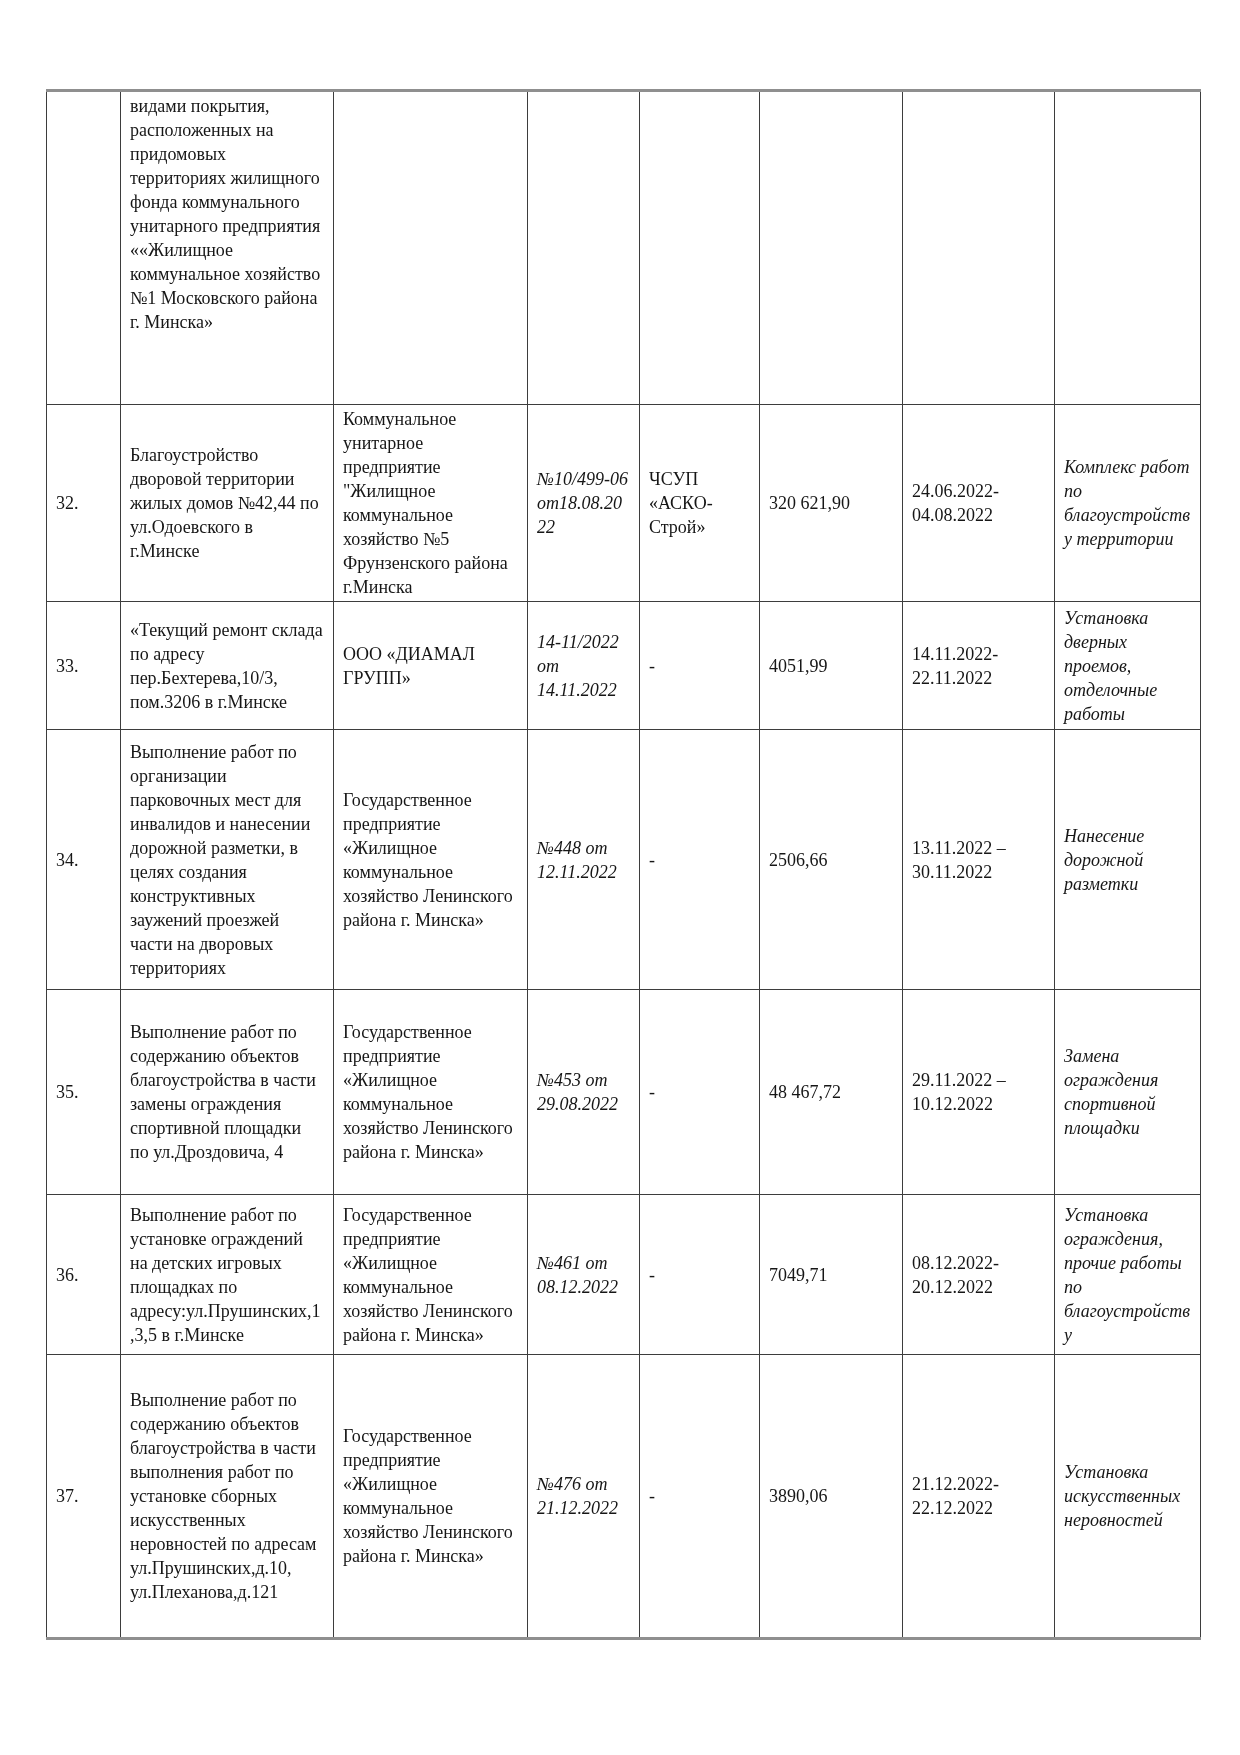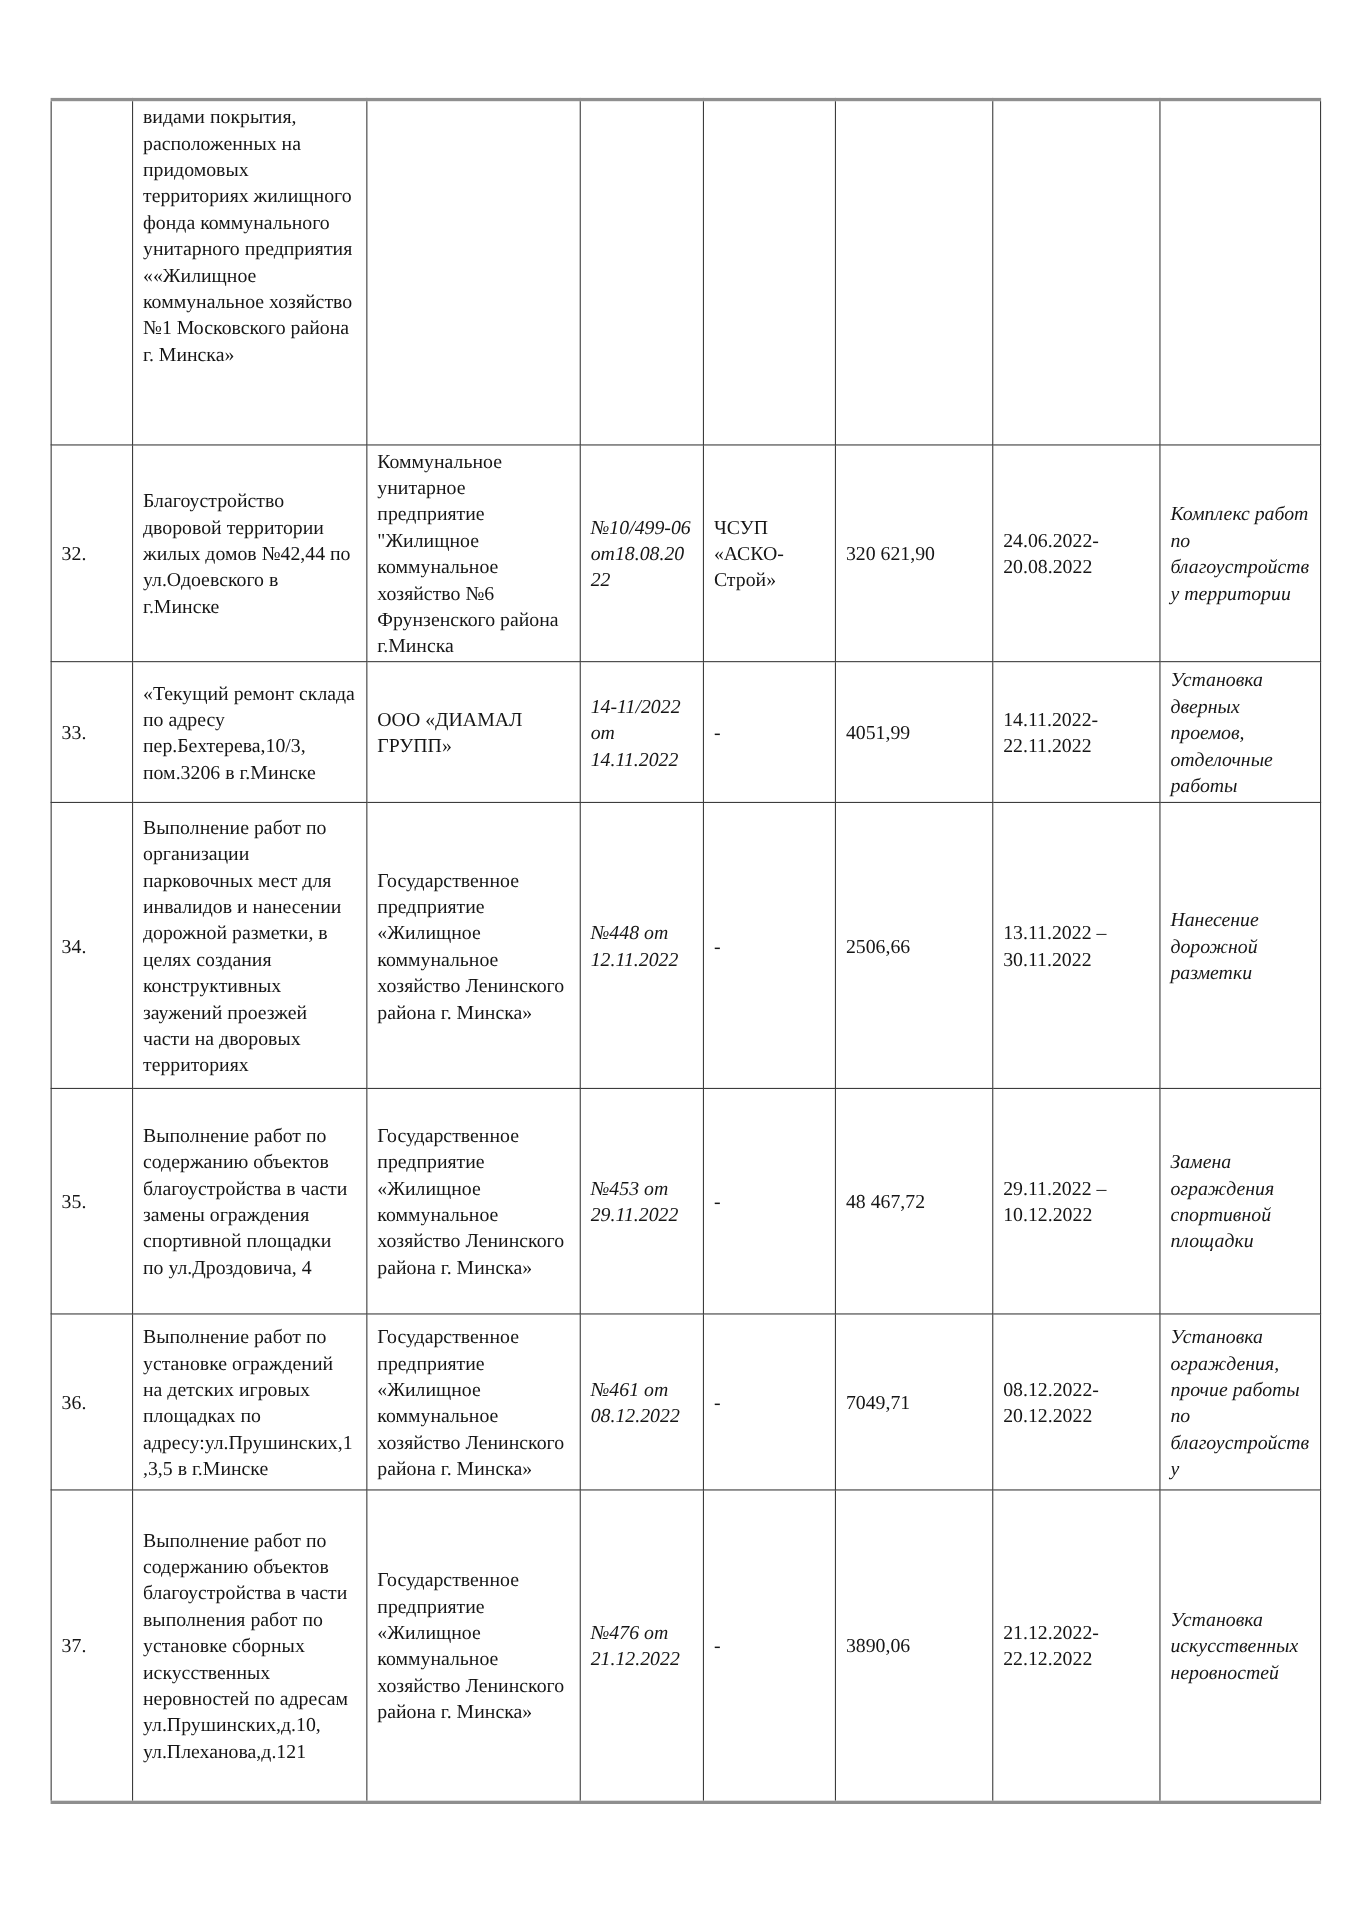--- a/index.html
+++ b/index.html
@@ -71,25 +71,25 @@
         <td class="c-contractor"></td>
         <td class="c-contract"></td>
         <td class="c-sub"></td>
         <td class="c-amount"></td>
         <td class="c-period"></td>
         <td class="c-work"></td>
       </tr>
       <tr class="r1">
         <td class="c-num">32.</td>
         <td class="c-desc">Благоустройство дворовой территории жилых домов №42,44 по ул.Одоевского в г.Минске</td>
-        <td class="c-contractor">Коммунальное унитарное предприятие "Жилищное коммунальное хозяйство №6 Фрунзенского района г.Минска</td>
+        <td class="c-contractor">Коммунальное унитарное предприятие "Жилищное коммунальное хозяйство №5 Фрунзенского района г.Минска</td>
         <td class="c-contract">№10/499-06 от18.08.2022</td>
         <td class="c-sub">ЧСУП «АСКО-Строй»</td>
         <td class="c-amount">320 621,90</td>
-        <td class="c-period">24.06.2022-20.08.2022</td>
+        <td class="c-period">24.06.2022-04.08.2022</td>
         <td class="c-work">Комплекс работ по благоустройству территории</td>
       </tr>
       <tr class="r2">
         <td class="c-num">33.</td>
         <td class="c-desc">«Текущий ремонт склада по адресу пер.Бехтерева,10/3, пом.3206 в г.Минске</td>
         <td class="c-contractor">ООО «ДИАМАЛ ГРУПП»</td>
         <td class="c-contract">14-11/2022 от 14.11.2022</td>
         <td class="c-sub">-</td>
         <td class="c-amount">4051,99</td>
         <td class="c-period">14.11.2022-22.11.2022</td>
@@ -102,21 +102,21 @@
         <td class="c-contract">№448 от 12.11.2022</td>
         <td class="c-sub">-</td>
         <td class="c-amount">2506,66</td>
         <td class="c-period">13.11.2022 – 30.11.2022</td>
         <td class="c-work">Нанесение дорожной разметки</td>
       </tr>
       <tr class="r4">
         <td class="c-num">35.</td>
         <td class="c-desc">Выполнение работ по содержанию объектов благоустройства в части замены ограждения спортивной площадки по ул.Дроздовича, 4</td>
         <td class="c-contractor">Государственное предприятие «Жилищное коммунальное хозяйство Ленинского района г. Минска»</td>
-        <td class="c-contract">№453 от 29.11.2022</td>
+        <td class="c-contract">№453 от 29.08.2022</td>
         <td class="c-sub">-</td>
         <td class="c-amount">48 467,72</td>
         <td class="c-period">29.11.2022 – 10.12.2022</td>
         <td class="c-work">Замена ограждения спортивной площадки</td>
       </tr>
       <tr class="r5">
         <td class="c-num">36.</td>
         <td class="c-desc">Выполнение работ по установке ограждений на детских игровых площадках по адресу:ул.Прушинских,1,3,5 в г.Минске</td>
         <td class="c-contractor">Государственное предприятие «Жилищное коммунальное хозяйство Ленинского района г. Минска»</td>
         <td class="c-contract">№461 от 08.12.2022</td>

